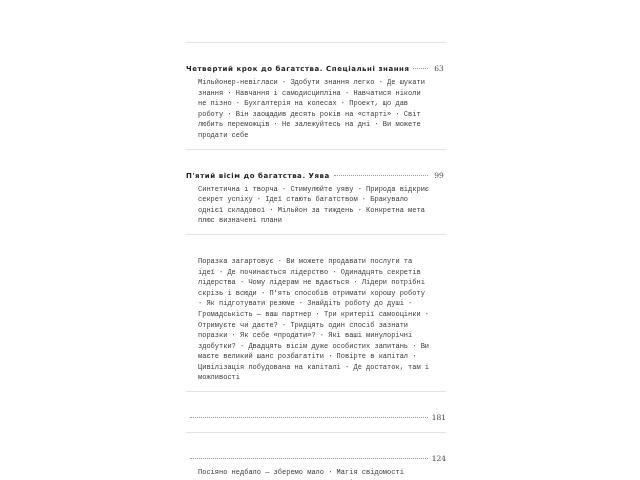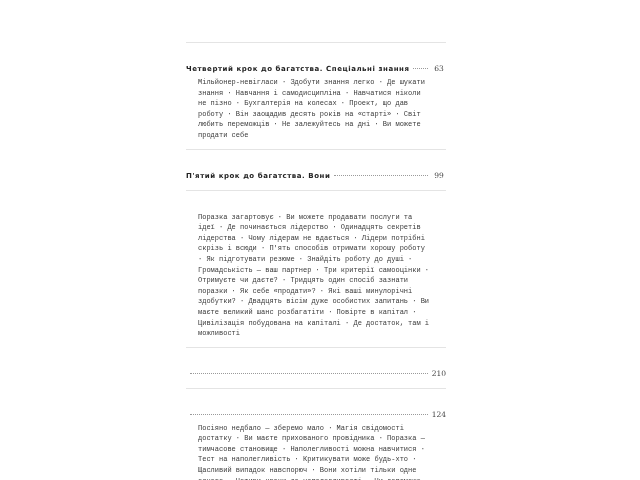--- a/index.html
+++ b/index.html
@@ -78,34 +78,35 @@
       <div class="heading-row">
         <span class="heading">Четвертий крок до багатства. Спеціальні знання</span>
         <span class="leader"></span>
         <span class="page-num">63</span>
       </div>
       <div class="desc">Мільйонер-невігласи · Здобути знання легко · Де шукати знання · Навчання і самодисципліна · Навчатися ніколи не пізно · Бухгалтерія на колесах · Проект, що дав роботу · Він заощадив десять років на «старті» · Світ любить переможців · Не залежуйтесь на дні · Ви можете продати себе</div>
     </div>
 
     <div class="section">
       <div class="heading-row">
-        <span class="heading">П'ятий крок до багатства. Вони</span>
+        <span class="heading">П'ятий вісім до багатства. Уява</span>
         <span class="leader"></span>
         <span class="page-num">99</span>
       </div>
+      <div class="desc">Синтетична і творча · Стимулюйте уяву · Природа відкриє секрет успіху · Ідеї стають багатством · Бракувало однієї складової · Мільйон за тиждень · Конкретна мета плюс визначені плани</div>
     </div>
 
     <div class="section">
       <div class="desc">Поразка загартовує · Ви можете продавати послуги та ідеї · Де починається лідерство · Одинадцять секретів лідерства · Чому лідерам не вдається · Лідери потрібні скрізь і всюди · П'ять способів отримати хорошу роботу · Як підготувати резюме · Знайдіть роботу до душі · Громадськість — ваш партнер · Три критерії самооцінки · Отримуєте чи даєте? · Тридцять один спосіб зазнати поразки · Як себе «продати»? · Які ваші минулорічні здобутки? · Двадцять вісім дуже особистих запитань · Ви маєте великий шанс розбагатіти · Повірте в капітал · Цивілізація побудована на капіталі · Де достаток, там і можливості</div>
     </div>
 
     <div class="section">
       <div class="heading-row">
         <span class="leader"></span>
-        <span class="page-num">210</span>
+        <span class="page-num">181</span>
       </div>
     </div>
 
     <div class="section">
       <div class="heading-row">
         <span class="leader"></span>
         <span class="page-num">124</span>
       </div>
       <div class="desc">Посіяно недбало — зберемо мало · Магія свідомості достатку · Ви маєте прихованого провідника · Поразка — тимчасове становище · Наполегливості можна навчитися · Тест на наполегливість · Критикувати може будь-хто · Щасливий випадок навспорюч · Вони хотіли тільки одне одного · Чотири кроки до наполегливості · Чи допоможе Вищий розум?</div>
     </div>

